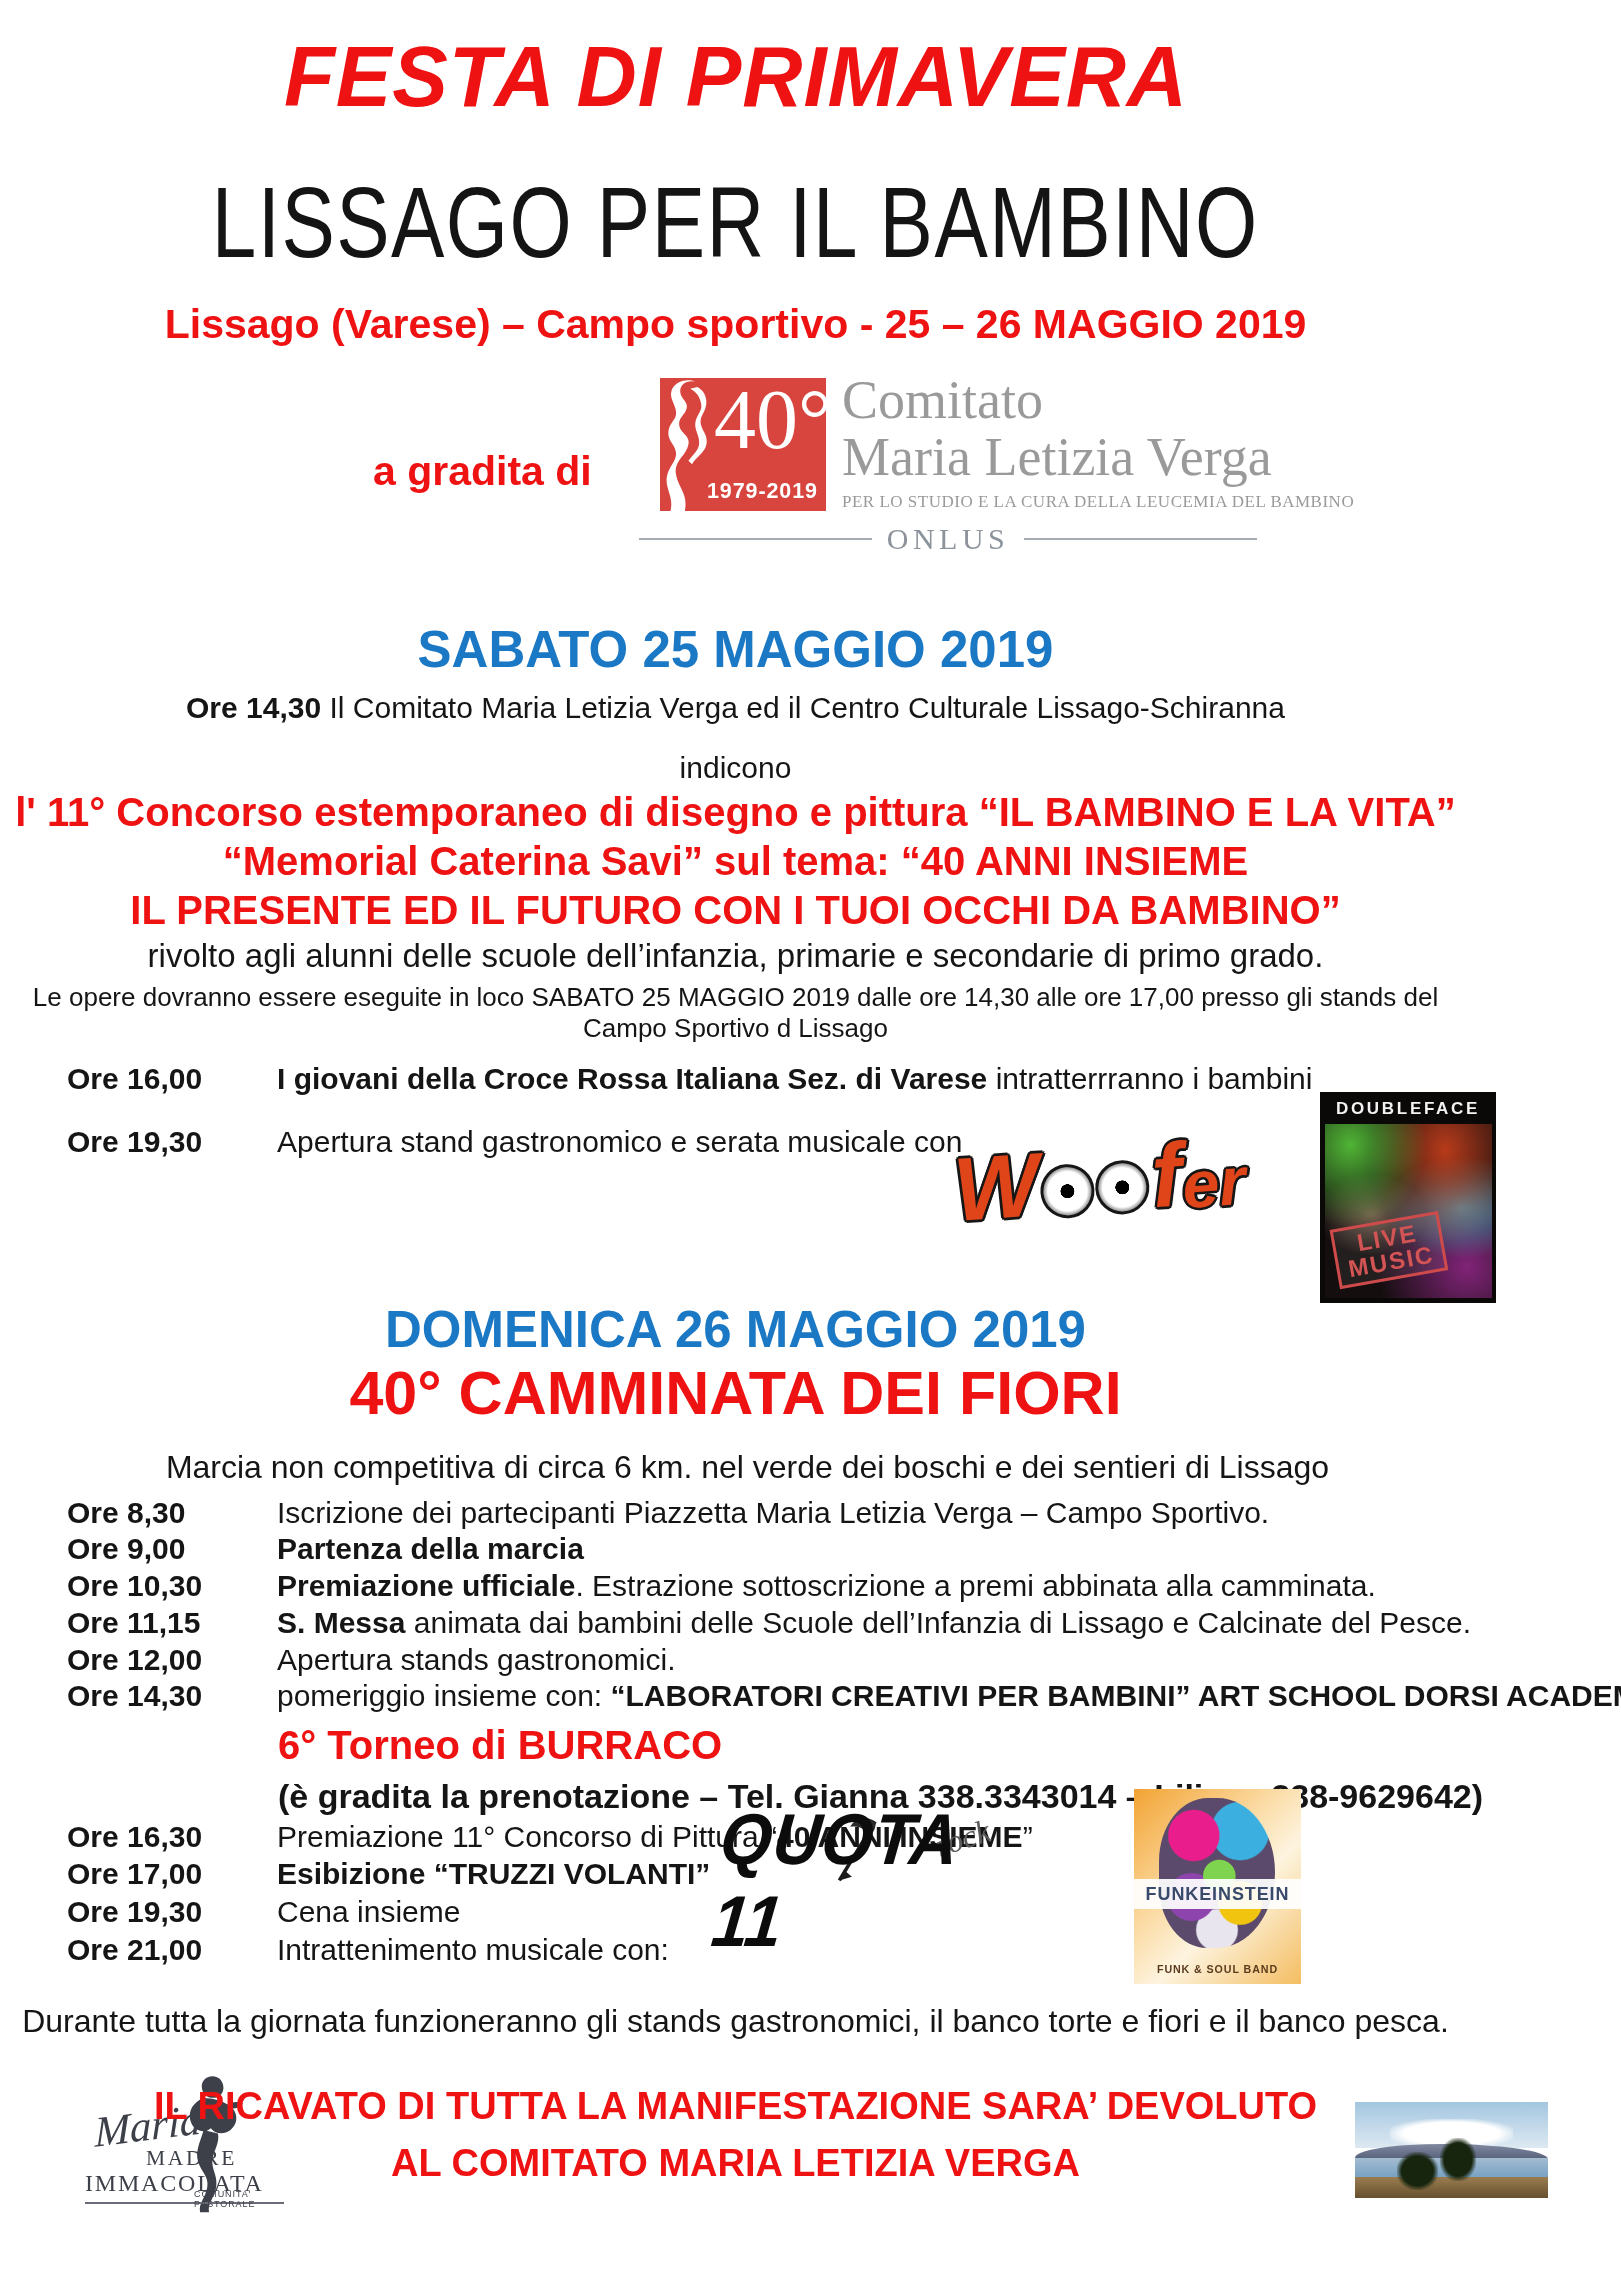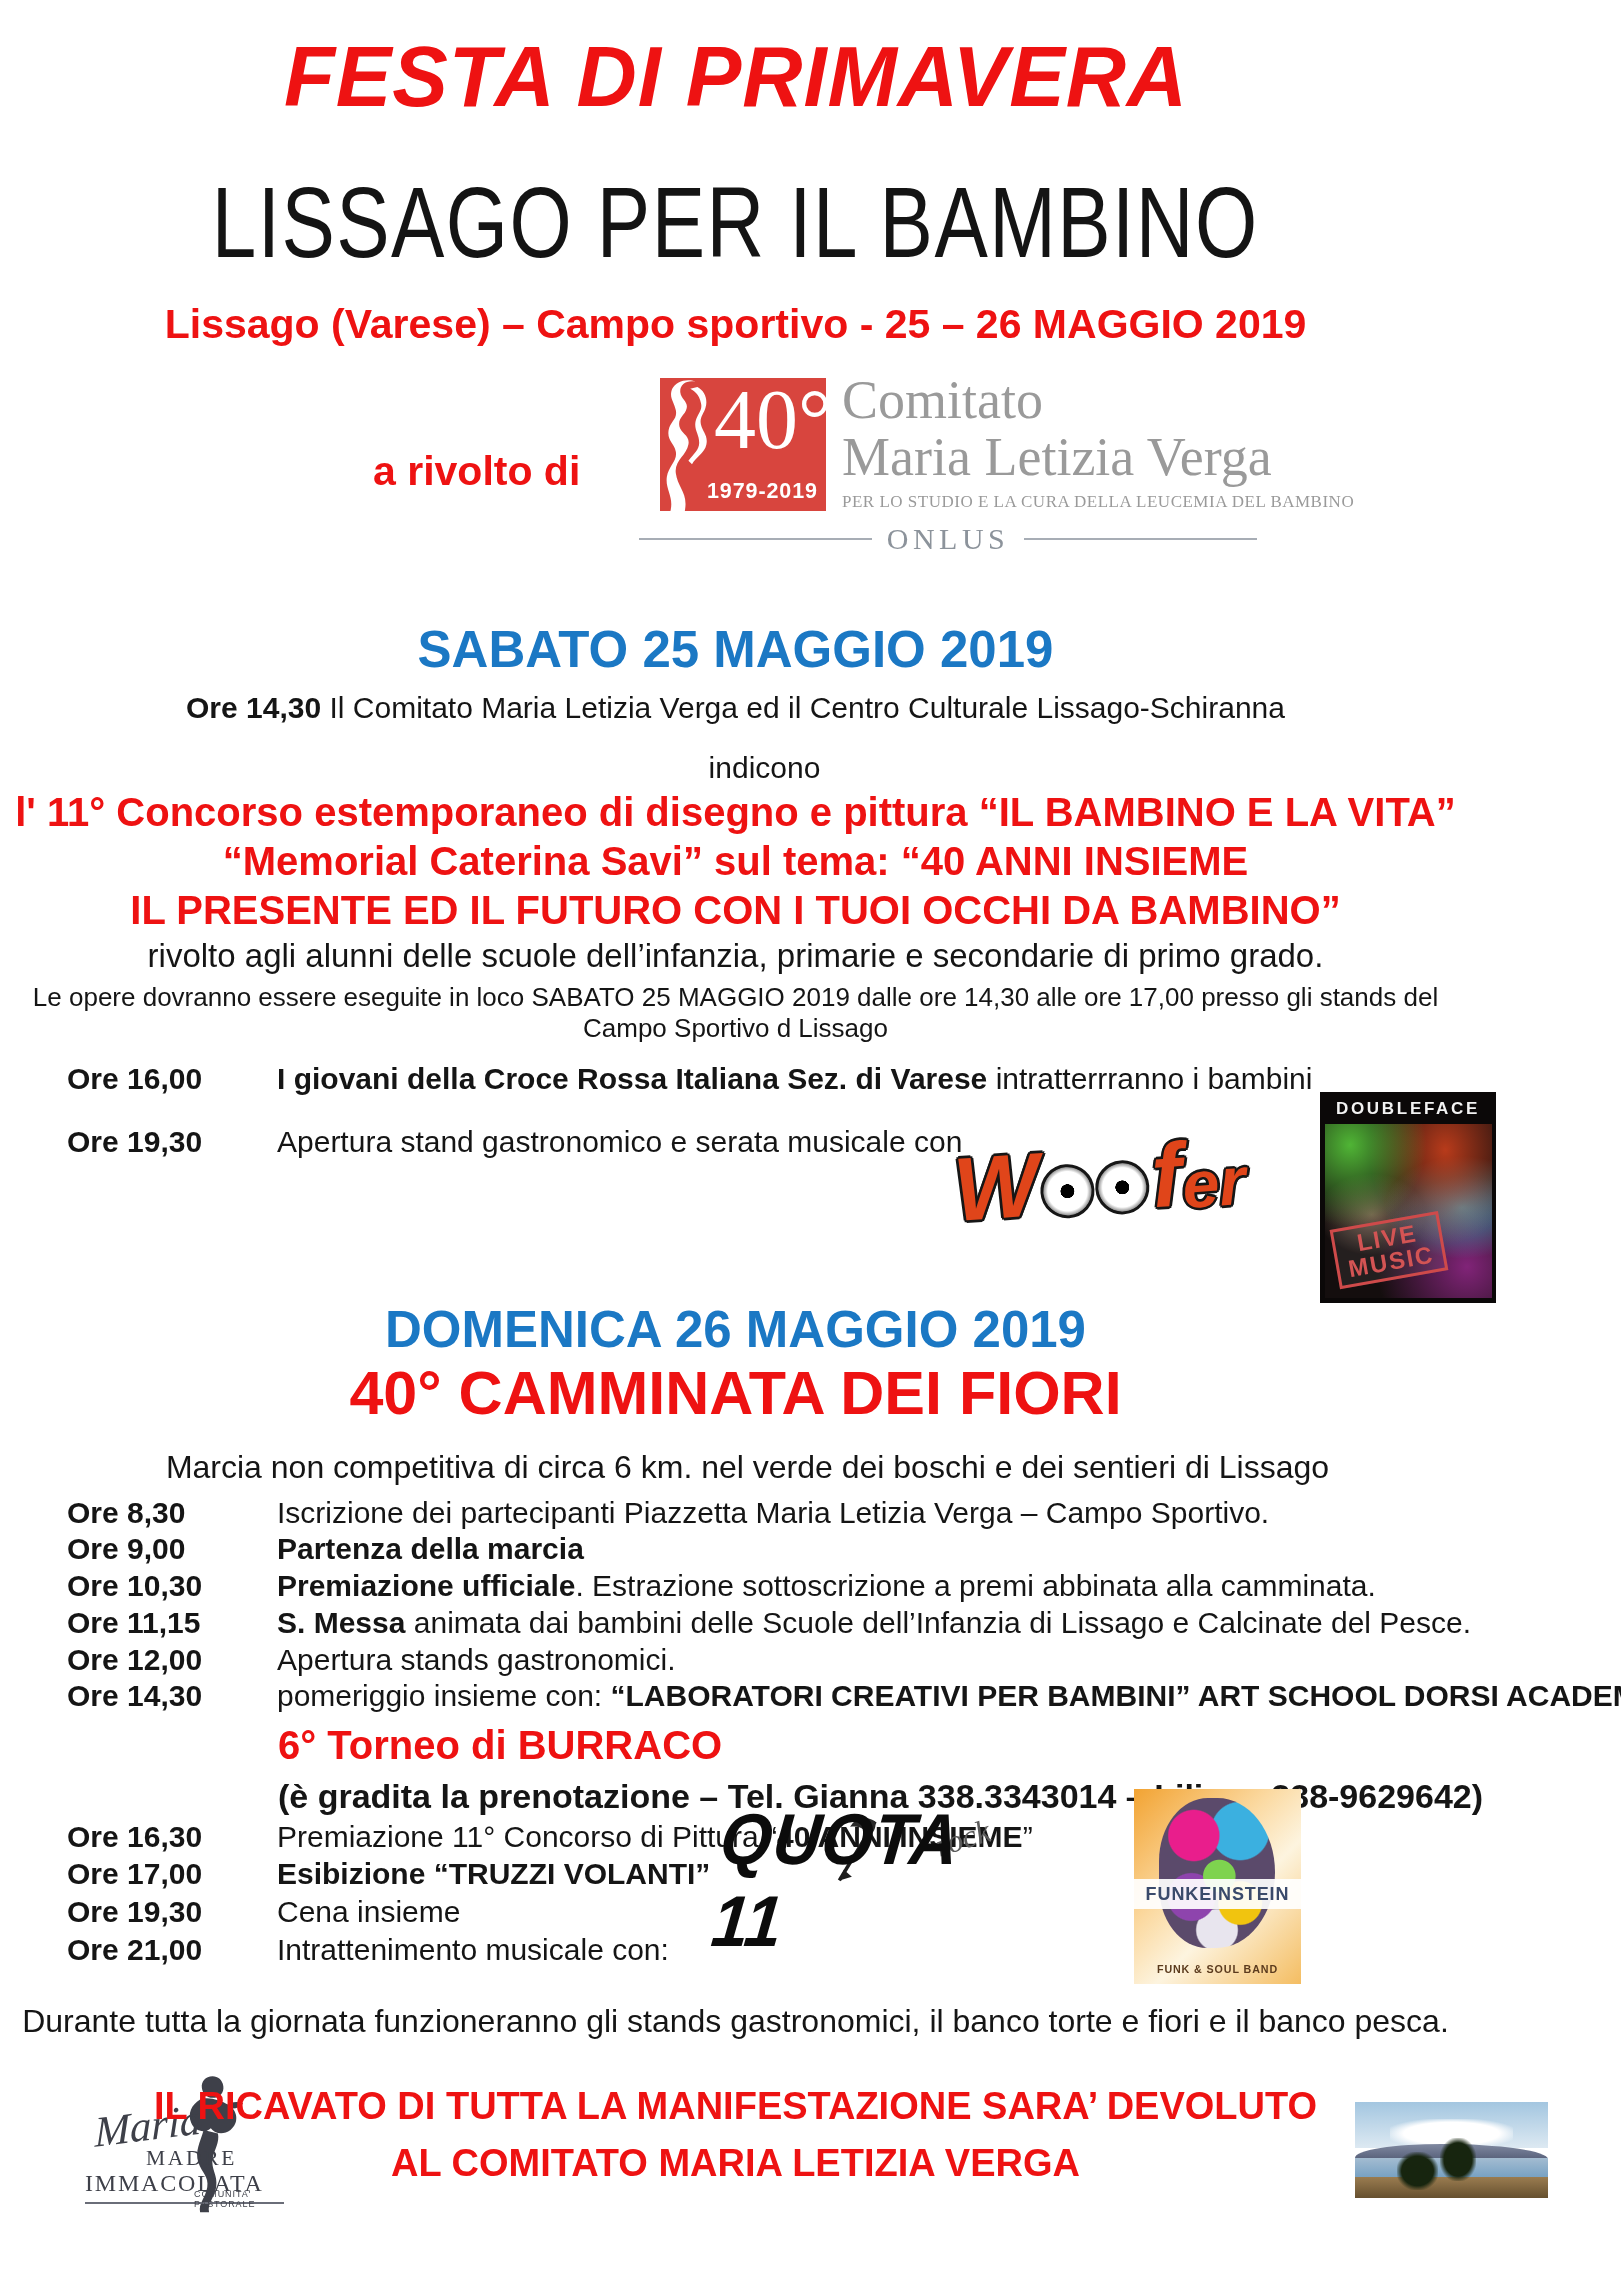--- a/index.html
+++ b/index.html
@@ -26,21 +26,21 @@
   .org{left:842px;font-family:"Liberation Serif",serif;color:#9a9a9a;font-size:54px;line-height:1;}
   .org1{top:373px;} .org2{top:430px;}
   .tagline{left:842px;top:492px;font-family:"Liberation Serif",serif;color:#9a9a9a;font-size:17px;letter-spacing:0.5px;}
   .onlusrow{left:639px;top:522px;width:618px;display:flex;align-items:center;}
   .onlusrow .line{flex:1;height:1.8px;background:#a7adb5;}
   .onlusrow .onlus{margin:0 14.3px;font-family:"Liberation Serif",serif;font-size:30px;letter-spacing:4.5px;color:#8c939b;}
 
   
   .sabHeading{top:620px;font-size:51px;font-weight:700;}
   .introLine{top:691px;font-size:30px;}
-  .indicono{top:751px;font-size:30px;margin-left:29px;}
+  .indicono{top:751px;font-size:30px;}
   .contest{font-size:40px;font-weight:700;}
   .c1{top:790px;} .c2{top:839px;} .c3{top:888px;}
   .contestNote{top:937px;font-size:33px;}
   .works{top:982px;font-size:26px;}
 
   .srow{left:67px;font-size:30px;white-space:nowrap;}
   .srow .time{display:inline-block;width:210px;font-weight:700;}
   .sr1{top:1062px;} .sr2{top:1125px;}
 
   
@@ -134,21 +134,21 @@
 </style>
 </head>
 <body>
 
 <div class="page">
 
   <div class="abs cen title1 red"><span>FESTA DI PRIMAVERA</span></div>
   <div class="abs cen title2"><span>LISSAGO PER IL BAMBINO</span></div>
   <div class="abs cen subtitle red">Lissago (Varese) – Campo sportivo - 25 – 26 MAGGIO 2019</div>
 
-  <div class="abs favore red">a rivolto di</div>
+  <div class="abs favore red">a gradita di</div>
   <div class="abs logo40">
     <svg class="abs" style="left:-3.6px;top:0;" width="81" height="133" viewBox="0 0 90 148">
       <path fill="#ffffff" d="M44,4 C33,2 26,8 27,16 C28,24 36,26 34,34 C32,42 24,44 26,54 C28,62 38,64 36,74
         C34,86 20,92 22,106 C24,122 36,128 32,148 L16,148 C20,132 10,124 12,110 C14,98 24,92 22,82
         C20,72 12,70 14,58 C16,48 24,46 22,36 C20,26 14,22 18,12 C22,4 34,0 44,4 Z
         M46,10 C54,14 58,24 55,33 C53,40 48,44 50,52 C52,60 58,64 56,74 C54,84 44,88 40,96 L36,92
         C42,84 48,80 48,72 C48,62 42,58 44,48 C46,40 52,36 50,28 C48,18 42,14 38,12 Z"></path>
     </svg>
     <div class="n40">40°</div>
     <div class="years">1979-2019</div>

